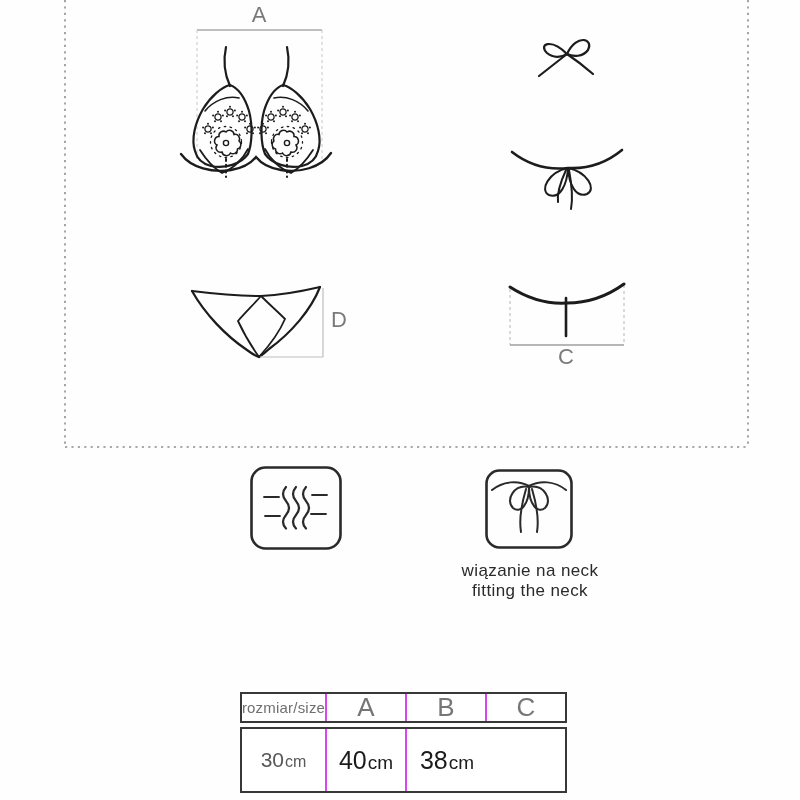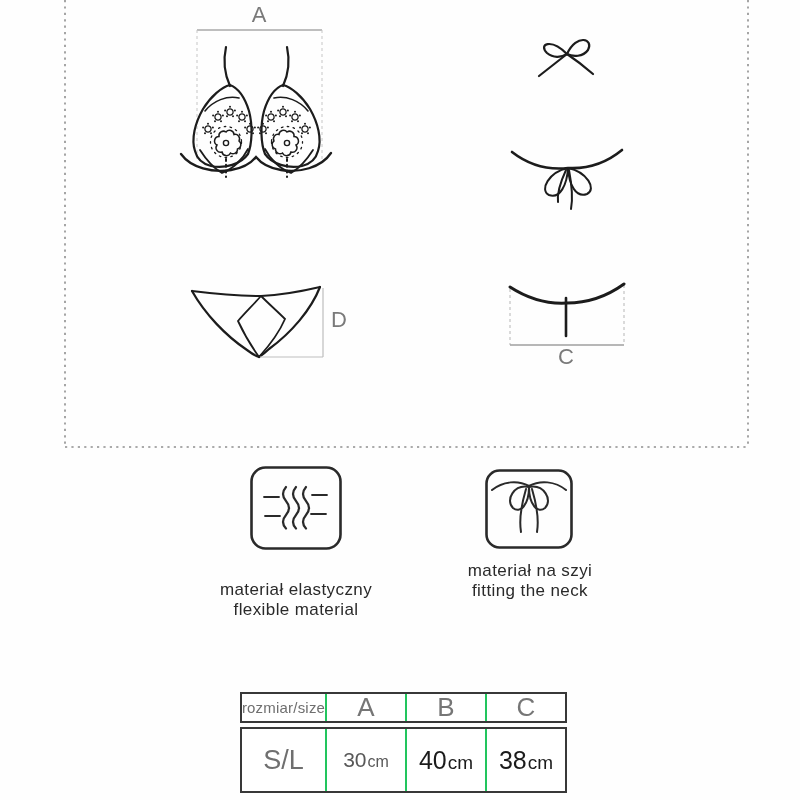--- a/index.html
+++ b/index.html
@@ -19,21 +19,21 @@
   }
   .size-table { position:absolute; left:240px; top:692px; width:327px; }
   .t-row {
     display:grid; grid-template-columns:85px 80px 80px 78px;
     border:2px solid #383838; background:#ffffff;
   }
   .t-head { height:27px; }
   .t-body { margin-top:4px; height:62px; }
   .t-cell {
     display:flex; align-items:center; justify-content:center;
-    border-right:2px solid #22c55e; overflow:hidden;
+    border-right:2px solid #d946ef; overflow:hidden;
   }
   .t-cell:last-child { border-right:none; }
   .t-size-col { font-size:15px; color:#6f6f6f; letter-spacing:0.2px; }
   .t-dim { font-size:26px; color:#767676; }
   .t-sl { font-size:27px; color:#6f6f6f; }
   .vwrap { display:inline-block; white-space:nowrap; }
   .num-a { font-size:21px; color:#585858; }
   .unit-a { font-size:16px; color:#585858; margin-left:1px; }
   .num-bc { font-size:25px; color:#1b1b1b; }
   .unit-bc { font-size:19px; color:#1b1b1b; margin-left:1px; }
@@ -147,39 +147,34 @@
     <rect x="1.5" y="1.5" width="85" height="77" rx="13" stroke="#2a2a2a" stroke-width="2.6" fill="none"></rect>
     <g stroke="#2a2a2a" fill="none" stroke-linecap="round" stroke-width="2">
       <path d="M 7,21 C 18,12 33,11 44,17 C 55,11 70,12 81,21"></path>
       <path d="M 44,18 C 29,15 20,31 28,39 C 35,45 44,36 44,18"></path>
       <path d="M 44,18 C 59,15 68,31 60,39 C 53,45 44,36 44,18"></path>
       <path d="M 41,20 C 36,37 34,51 36,63"></path>
       <path d="M 47,20 C 52,37 54,51 52,63"></path>
     </g>
   </svg>
 
-  <div class="feature-label" style="left:180px; top:580px; width:232px;">
-    <div>materiał elastyczny</div>
-    <div>flexible material</div>
-  </div>
 
   <div class="feature-label" style="left:424px; top:561px; width:212px;">
-    <div>materiał na szyi</div>
+    <div>wiązanie na neck</div>
     <div>fitting the neck</div>
   </div>
 
   <div class="size-table">
     <div class="t-row t-head">
       <div class="t-cell t-size-col">rozmiar/size</div>
       <div class="t-cell t-dim">A</div>
       <div class="t-cell t-dim">B</div>
       <div class="t-cell t-dim">C</div>
     </div>
     <div class="t-row t-body">
-      <div class="t-cell t-sl">S/L</div>
       <div class="t-cell">
         <span class="vwrap"><span class="num-a">30</span><span class="unit-a">cm</span></span>
       </div>
       <div class="t-cell">
         <span class="vwrap"><span class="num-bc">40</span><span class="unit-bc">cm</span></span>
       </div>
       <div class="t-cell">
         <span class="vwrap"><span class="num-bc">38</span><span class="unit-bc">cm</span></span>
       </div>
     </div>

